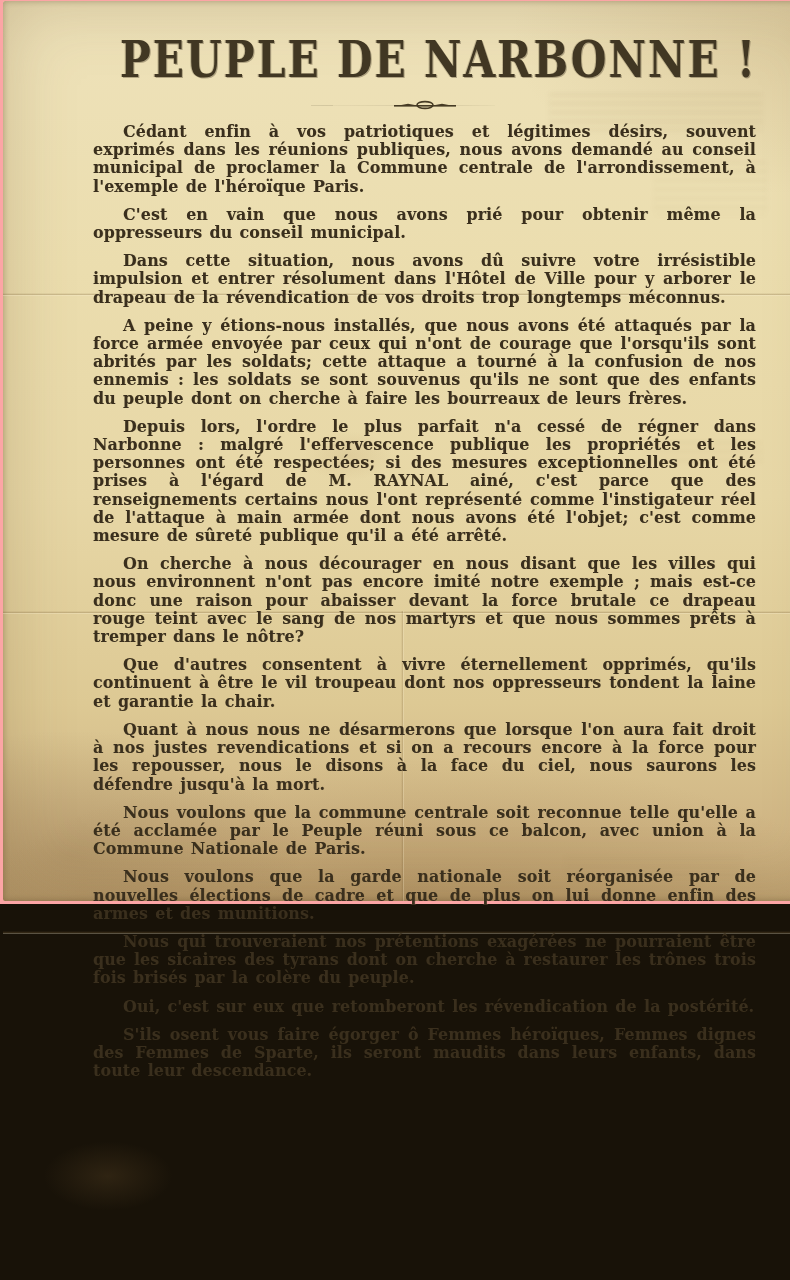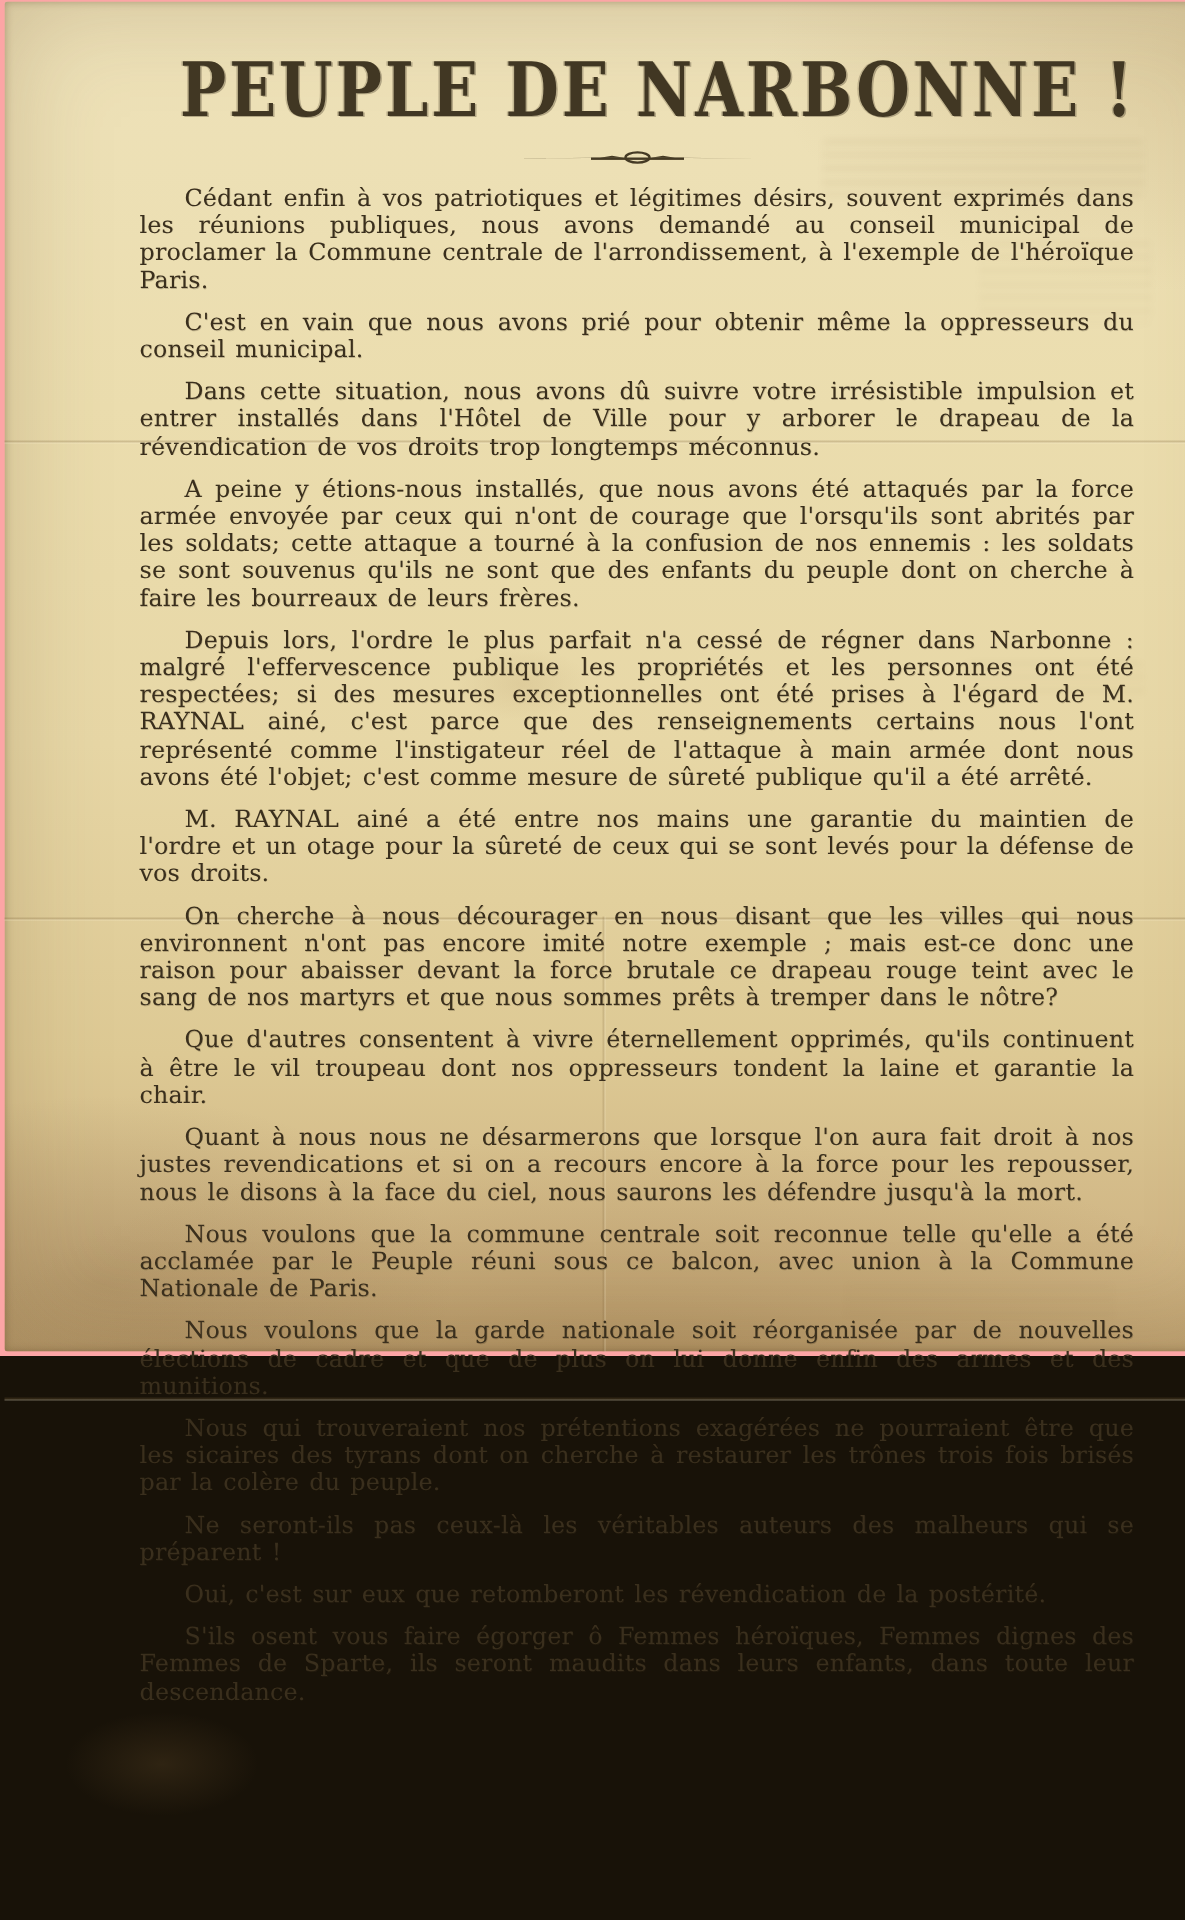--- a/index.html
+++ b/index.html
@@ -77,21 +77,21 @@
     display: flex;
     justify-content: center;
     margin: 14px 0 10px 0;
   }
   .body-text { }
   .para {
     margin: 0 0 10px 0;
     text-indent: 30px;
     font-size: 15.8px;
     line-height: 18.2px;
-    font-weight: normal;
+    font-weight: bold;
     text-align: justify;
     letter-spacing: 0.15px;
     word-spacing: 1.6px;
     color: #3a2f1d;
     text-shadow: 0.4px 0.4px 0 rgba(58,47,29,0.25);
   }
 </style>
 </head>
 <body>
 
@@ -121,30 +121,28 @@
           <path d="M268 7 L160 6.2 L152 4.8 L144 6.2 Z" fill="#453a24"></path>
           <ellipse cx="135" cy="6" rx="8" ry="3.4" fill="none" stroke="#453a24" stroke-width="1.6"></ellipse>
           <rect x="104" y="6" width="62" height="1.6" fill="#453a24"></rect>
         </svg>
       </div>
 
       <div class="body-text">
 
       <p class="para">Cédant enfin à vos patriotiques et légitimes désirs, souvent exprimés dans les réunions publiques, nous avons demandé au conseil municipal de proclamer la Commune centrale de l'arrondissement, à l'exemple de l'héroïque Paris.</p>
           <p class="para">C'est en vain que nous avons prié pour obtenir même la oppresseurs du conseil municipal.</p>
-          <p class="para">Dans cette situation, nous avons dû suivre votre irrésistible impulsion et entrer installés dans l'Hôtel de Ville pour y arborer le drapeau de la révendication de vos droits trop longtemps méconnus.</p>
+          <p class="para">Dans cette situation, nous avons dû suivre votre irrésistible impulsion et entrer résolument dans l'Hôtel de Ville pour y arborer le drapeau de la révendication de vos droits trop longtemps méconnus.</p>
           <p class="para">A peine y étions-nous installés, que nous avons été attaqués par la force armée envoyée par ceux qui n'ont de courage que l'orsqu'ils sont abrités par les soldats; cette attaque a tourné à la confusion de nos ennemis : les soldats se sont souvenus qu'ils ne sont que des enfants du peuple dont on cherche à faire les bourreaux de leurs frères.</p>
           <p class="para">Depuis lors, l'ordre le plus parfait n'a cessé de régner dans Narbonne : malgré l'effervescence publique les propriétés et les personnes ont été respectées; si des mesures exceptionnelles ont été prises à l'égard de M. RAYNAL ainé, c'est parce que des renseignements certains nous l'ont représenté comme l'instigateur réel de l'attaque à main armée dont nous avons été l'objet; c'est comme mesure de sûreté publique qu'il a été arrêté.</p>
-          <p class="para">M. RAYNAL ainé a été entre nos mains une garantie du maintien de l'ordre et un otage pour la sûreté de ceux qui se sont levés pour la défense de vos droits.</p>
           <p class="para">On cherche à nous décourager en nous disant que les villes qui nous environnent n'ont pas encore imité notre exemple ; mais est-ce donc une raison pour abaisser devant la force brutale ce drapeau rouge teint avec le sang de nos martyrs et que nous sommes prêts à tremper dans le nôtre?</p>
           <p class="para">Que d'autres consentent à vivre éternellement opprimés, qu'ils continuent à être le vil troupeau dont nos oppresseurs tondent la laine et garantie la chair.</p>
           <p class="para">Quant à nous nous ne désarmerons que lorsque l'on aura fait droit à nos justes revendications et si on a recours encore à la force pour les repousser, nous le disons à la face du ciel, nous saurons les défendre jusqu'à la mort.</p>
           <p class="para">Nous voulons que la commune centrale soit reconnue telle qu'elle a été acclamée par le Peuple réuni sous ce balcon, avec union à la Commune Nationale de Paris.</p>
           <p class="para">Nous voulons que la garde nationale soit réorganisée par de nouvelles élections de cadre et que de plus on lui donne enfin des armes et des munitions.</p>
           <p class="para">Nous qui trouveraient nos prétentions exagérées ne pourraient être que les sicaires des tyrans dont on cherche à restaurer les trônes trois fois brisés par la colère du peuple.</p>
-          <p class="para">Ne seront-ils pas ceux-là les véritables auteurs des malheurs qui se préparent !</p>
           <p class="para">Oui, c'est sur eux que retomberont les révendication de la postérité.</p>
           <p class="para">S'ils osent vous faire égorger ô Femmes héroïques, Femmes dignes des Femmes de Sparte, ils seront maudits dans leurs enfants, dans toute leur descendance.</p>
         </div>
 
     </div>
   </div>
 </div>
 
 </body></html>

